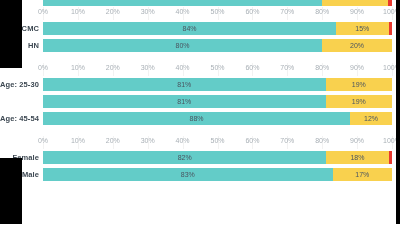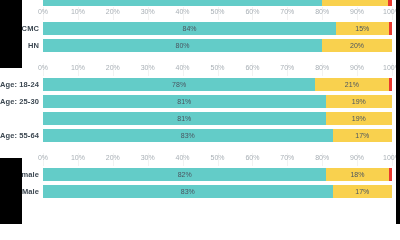--- a/index.html
+++ b/index.html
@@ -143,32 +143,20 @@
         <span class="tick" style="left: 147.7px;">30%</span>
         <span class="tick" style="left: 182.6px;">40%</span>
         <span class="tick" style="left: 217.5px;">50%</span>
         <span class="tick" style="left: 252.4px;">60%</span>
         <span class="tick" style="left: 287.3px;">70%</span>
         <span class="tick" style="left: 322.2px;">80%</span>
         <span class="tick" style="left: 357.1px;">90%</span>
         <span class="tick" style="left: 392px;">100%</span>
       </div>
       <div class="row">
-        <div class="rlabel">Age: 18-24</div>
-        <div class="track">
-          <div class="seg teal" style="width: 272.22px; background: rgb(99, 204, 200);">
-            <span class="v">78%</span>
-          </div>
-          <div class="seg yellow" style="width: 73.29px; background: rgb(249, 209, 78);">
-            <span class="v">21%</span>
-          </div>
-          <div class="seg red" style="width: 3.49px; background: rgb(232, 57, 47);"></div>
-        </div>
-      </div>
-      <div class="row">
         <div class="rlabel">Age: 25-30</div>
         <div class="track">
           <div class="seg teal" style="width: 282.69px; background: rgb(99, 204, 200);">
             <span class="v">81%</span>
           </div>
           <div class="seg yellow" style="width: 66.31px; background: rgb(249, 209, 78);">
             <span class="v">19%</span>
           </div>
         </div>
       </div>
@@ -176,27 +164,27 @@
         <div class="track">
           <div class="seg teal" style="width: 282.69px; background: rgb(99, 204, 200);">
             <span class="v">81%</span>
           </div>
           <div class="seg yellow" style="width: 66.31px; background: rgb(249, 209, 78);">
             <span class="v">19%</span>
           </div>
         </div>
       </div>
       <div class="row">
-        <div class="rlabel">Age: 55-64</div>
-        <div class="track">
-          <div class="seg teal" style="width: 289.67px; background: rgb(99, 204, 200);">
-            <span class="v">83%</span>
-          </div>
-          <div class="seg yellow" style="width: 59.33px; background: rgb(249, 209, 78);">
-            <span class="v">17%</span>
+        <div class="rlabel">Age: 45-54</div>
+        <div class="track">
+          <div class="seg teal" style="width: 307.12px; background: rgb(99, 204, 200);">
+            <span class="v">88%</span>
+          </div>
+          <div class="seg yellow" style="width: 41.88px; background: rgb(249, 209, 78);">
+            <span class="v">12%</span>
           </div>
         </div>
       </div>
     </div>
 
   <div class="gap"></div>
 
   <div id="group-gender">
       <div class="axis">
         <div class="grid">

